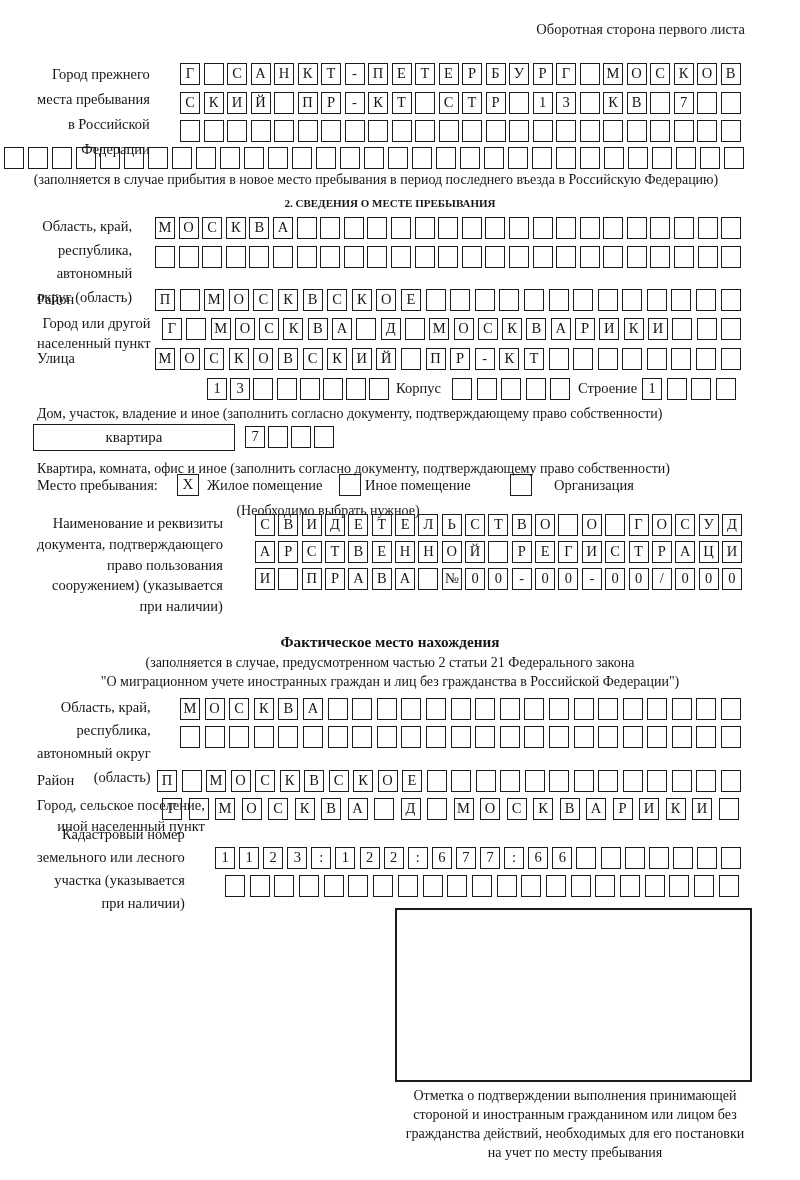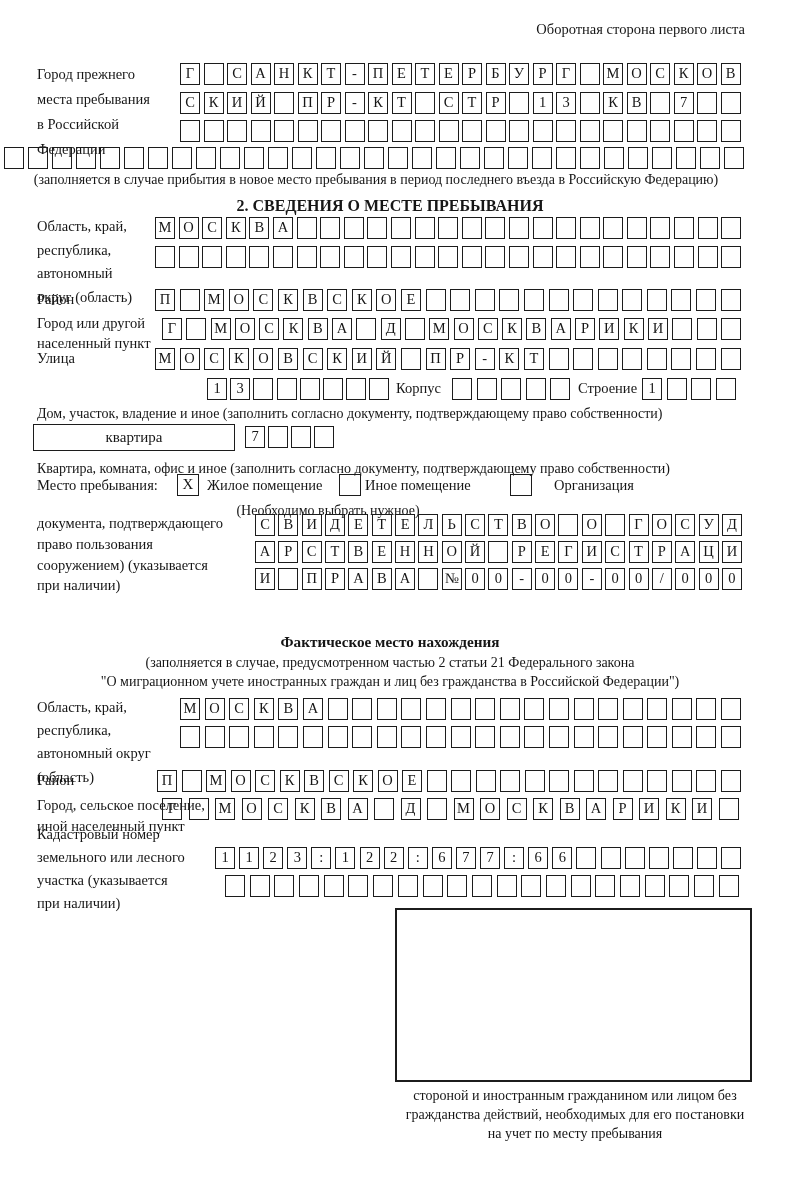--- a/index.html
+++ b/index.html
@@ -5,21 +5,21 @@
   html,body{margin:0;padding:0;background:#fff;}
   .form{position:relative;width:800px;height:1180px;background:#ffffff;color:#161616;
         font-family:"Liberation Serif","DejaVu Serif",serif;overflow:hidden;}
   .grid{position:absolute;display:flex;}
   .cell{flex:none;width:20px;height:22px;border:1.6px solid #1c1c1c;box-sizing:border-box;
         text-align:center;font-size:14.5px;line-height:18px;overflow:hidden;}
   .box{position:absolute;border:1.6px solid #1c1c1c;box-sizing:border-box;display:flex;
        align-items:center;justify-content:center;font-size:15px;}
   .cb{position:absolute;width:22px;height:22px;border:1.6px solid #1c1c1c;box-sizing:border-box;
       text-align:center;font-size:15px;line-height:18px;}
-  .t{position:absolute;font-size:14.5px;white-space:nowrap;line-height:1.1;}
+  .t{position:absolute;font-size:14.5px;white-space:nowrap;line-height:1.1;text-align:right;}
   .tc{position:absolute;text-align:center;font-size:14px;line-height:1.3;}
   .b{font-weight:bold;}
   .small{font-size:14px;}
 </style>
 </head>
 <body>
 
 <div class="form">
 
   <div class="t" style="top:22px;right:55px;">Оборотная сторона первого листа</div>
@@ -136,21 +136,21 @@
       <span class="cell"></span>
       <span class="cell"></span>
       <span class="cell"></span>
       <span class="cell"></span>
       <span class="cell"></span>
       <span class="cell"></span>
       <span class="cell"></span>
     </div>
   <div class="tc small" style="left:0px;top:171px;width:752px;">(заполняется в случае прибытия в новое место пребывания в период последнего въезда в Российскую Федерацию)</div>
 
-  <div class="tc b" style="left:0px;top:196px;width:780px;font-size:16px;">2. СВЕДЕНИЯ О МЕСТЕ ПРЕБЫВАНИЯ</div>
+  <div class="tc b" style="left:0px;top:196px;width:780px;font-size:11px;">2. СВЕДЕНИЯ О МЕСТЕ ПРЕБЫВАНИЯ</div>
 
   <div class="t" style="left:37px;top:215px;">
       <div style="height: 23.5px; line-height: 23.5px;">Область, край,</div>
       <div style="height: 23.5px; line-height: 23.5px;">республика,</div>
       <div style="height: 23.5px; line-height: 23.5px;">автономный</div>
       <div style="height: 23.5px; line-height: 23.5px;">округ (область)</div>
     </div>
   <div class="grid" style="left: 155px; top: 217px; column-gap: 3.6px;">
       <span class="cell">М</span>
       <span class="cell">О</span>
@@ -332,20 +332,21 @@
   <div class="t" style="left:37px;top:478px;">Место пребывания:</div>
   <div class="cb" style="left:177px;top:474px;">X</div>
   <div class="t" style="left:207px;top:478px;">Жилое помещение</div>
   <div class="cb" style="left:339px;top:474px;"></div>
   <div class="t" style="left:365px;top:478px;">Иное помещение</div>
   <div class="cb" style="left:510px;top:474px;"></div>
   <div class="t" style="left:554px;top:478px;">Организация</div>
   <div class="tc" style="left:148px;top:502px;width:360px;">(Необходимо выбрать нужное)</div>
 
   <div class="t" style="left:37px;top:513px;">
+      <div style="height: 20.8px; line-height: 20.8px;">Наименование и реквизиты</div>
       <div style="height: 20.8px; line-height: 20.8px;">документа, подтверждающего</div>
       <div style="height: 20.8px; line-height: 20.8px;">право пользования</div>
       <div style="height: 20.8px; line-height: 20.8px;">сооружением) (указывается</div>
       <div style="height: 20.8px; line-height: 20.8px;">при наличии)</div>
     </div>
   <div class="grid" style="left: 255px; top: 514px; column-gap: 3.35px;">
       <span class="cell">С</span>
       <span class="cell">В</span>
       <span class="cell">И</span>
       <span class="cell">Д</span>
@@ -583,18 +584,19 @@
       <span class="cell"></span>
       <span class="cell"></span>
       <span class="cell"></span>
       <span class="cell"></span>
       <span class="cell"></span>
       <span class="cell"></span>
     </div>
 
   <div class="box" style="left:395px;top:908px;width:357px;height:174px;border-width:2px;"></div>
   <div class="tc" style="left:389px;top:1086px;width:372px;">
+      <div style="height: 19px; line-height: 19px;">Отметка о подтверждении выполнения принимающей</div>
       <div style="height: 19px; line-height: 19px;">стороной и иностранным гражданином или лицом без</div>
       <div style="height: 19px; line-height: 19px;">гражданства действий, необходимых для его постановки</div>
       <div style="height: 19px; line-height: 19px;">на учет по месту пребывания</div>
     </div>
 
 </div>
 
 </body></html>

